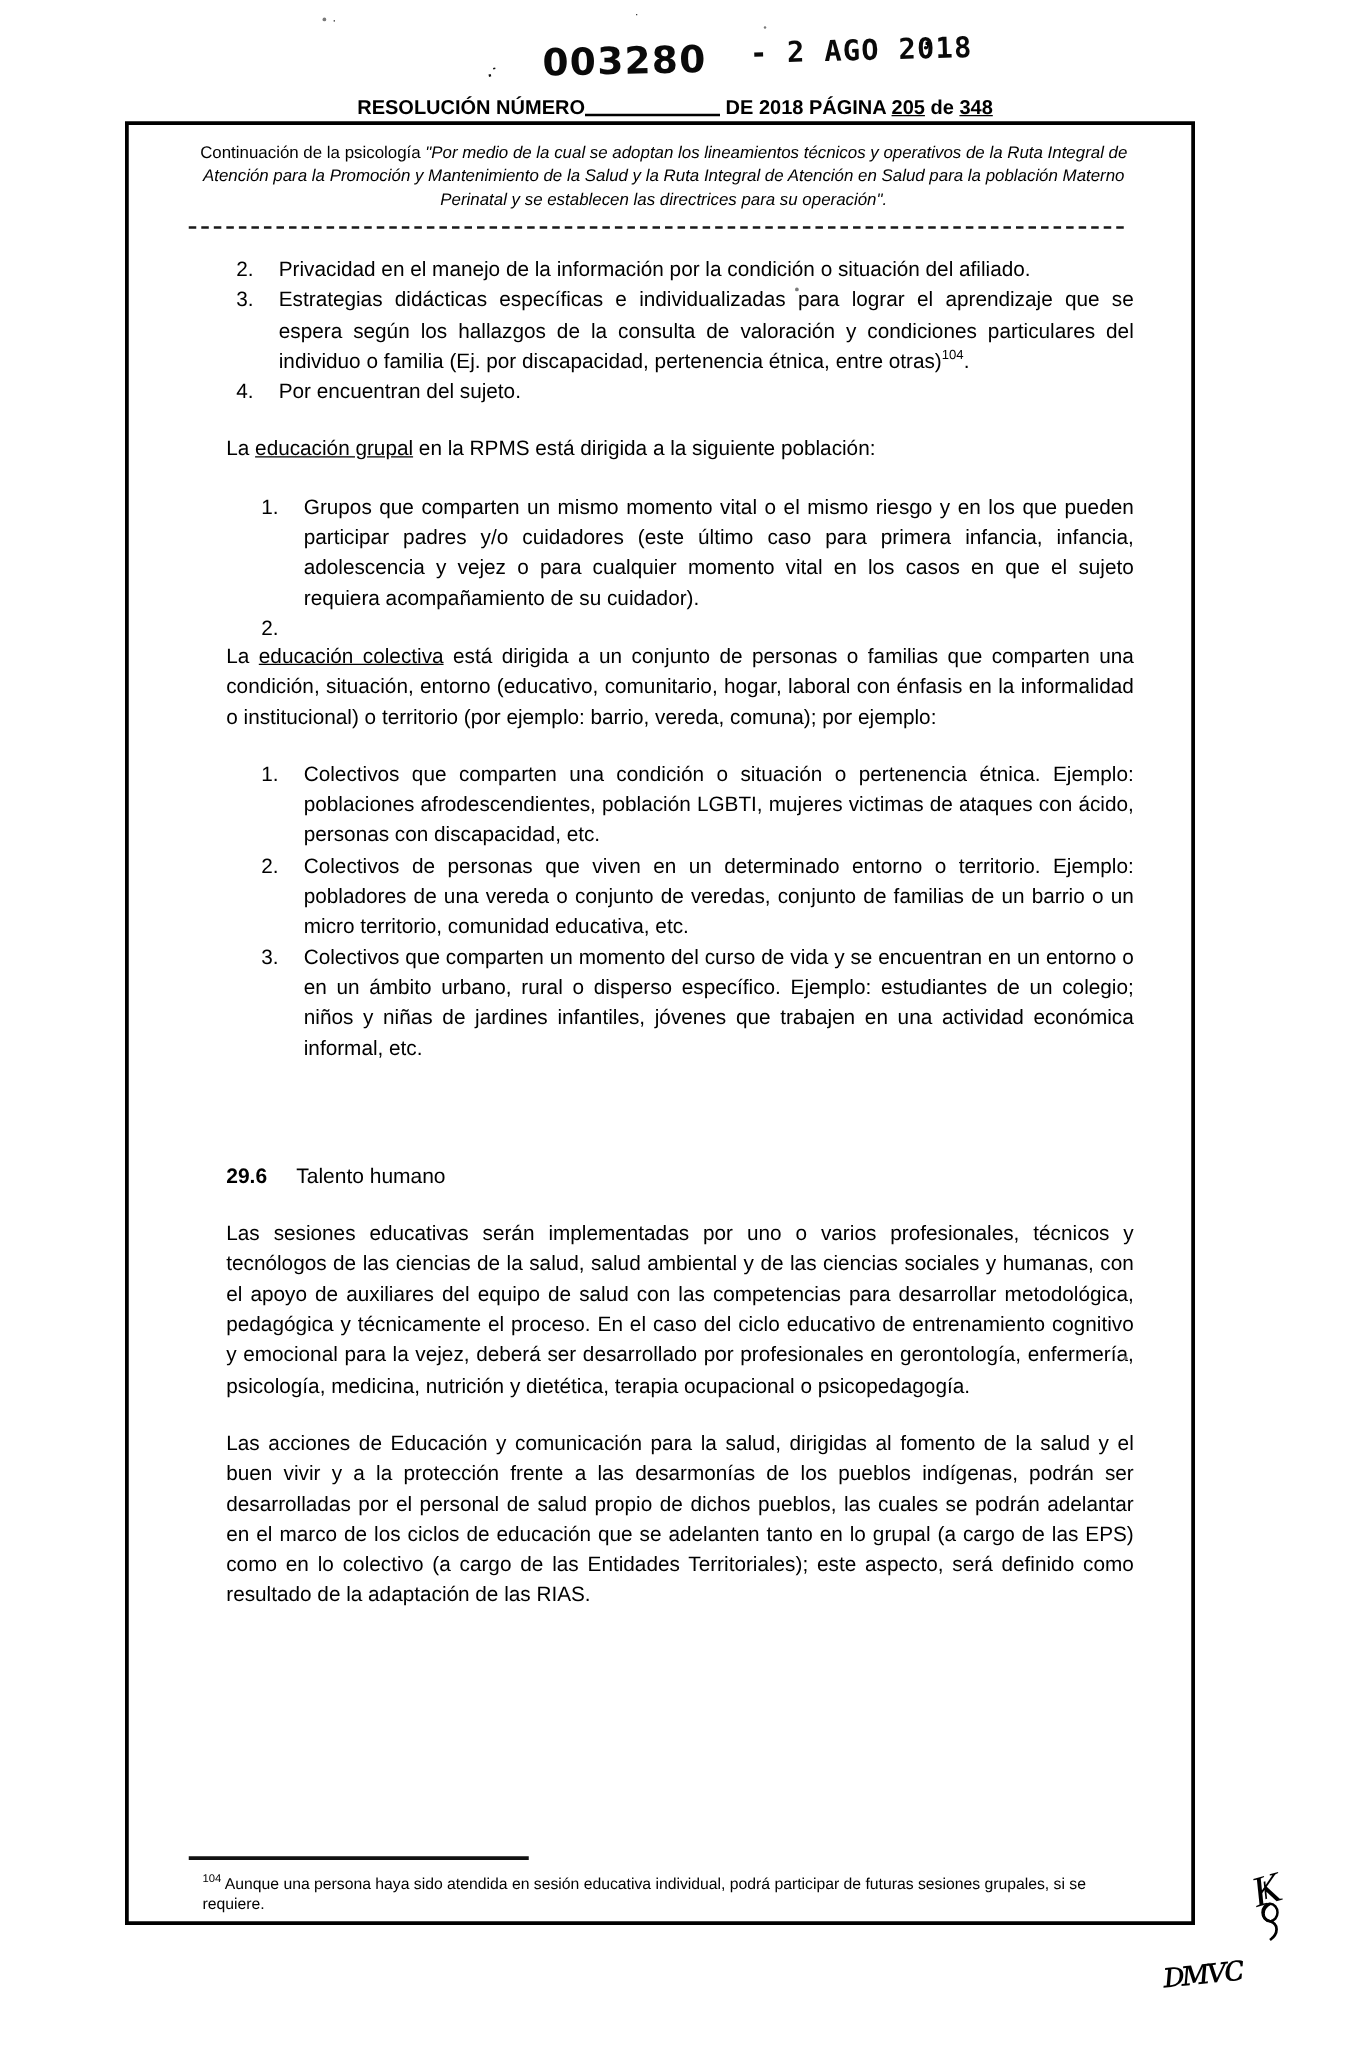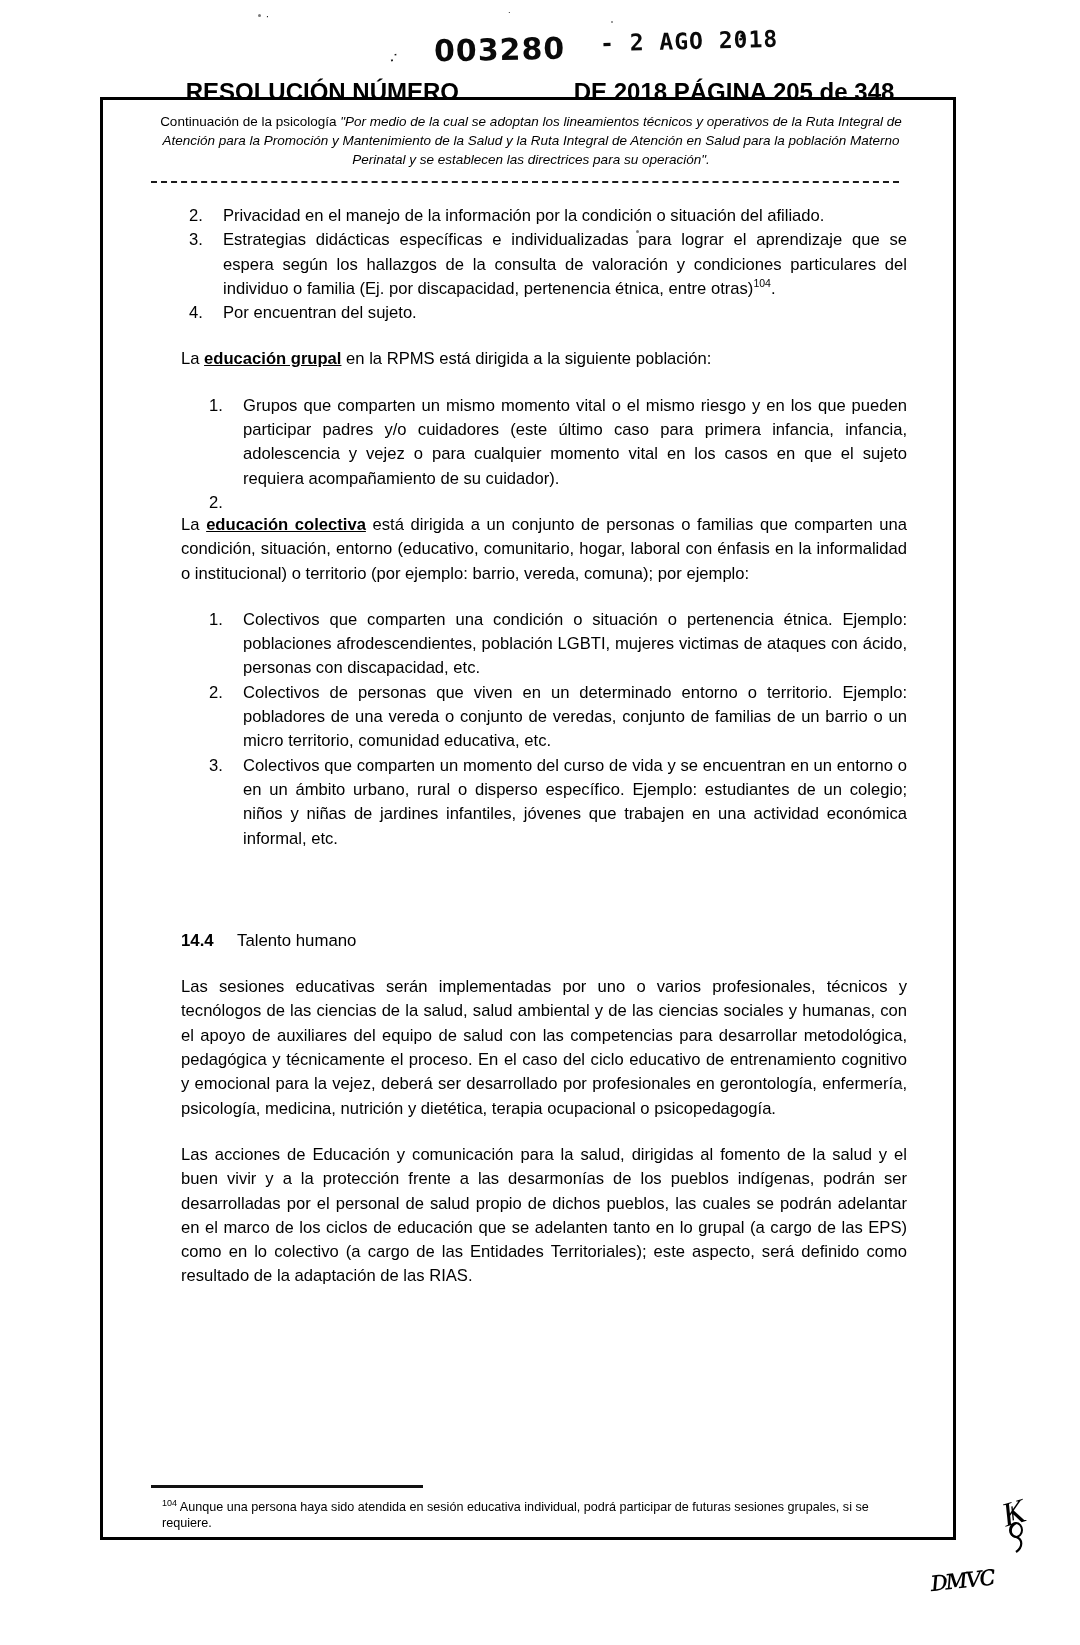--- a/index.html
+++ b/index.html
@@ -78,21 +78,21 @@
     left: 508px;
     top: -18px;
     font-size: 11px;
     color: #333;
   }
   .resolution-line {
     position: absolute;
     top: 50px;
     left: 0;
     width: 1080px;
-    font-size: 24px;
+    font-size: 16px;
     font-weight: bold;
     white-space: nowrap;
   }
   .res-blank {
     display: inline-block;
     width: 108px;
     border-bottom: 2px solid #000;
     vertical-align: -2px;
   }
   .u { text-decoration: underline; }
@@ -169,21 +169,21 @@
     text-align: left;
   }
   ol.num-list.indent-deep > li {
     padding-left: 62px;
   }
   ol.num-list.indent-deep > li .marker {
     left: 28px;
   }
 
   b, .bold { font-weight: bold; }
-  .bold-u { font-weight: bold; text-decoration: underline; }
+  .bold-u { font-weight: normal; text-decoration: underline; }
   sup {
     font-size: 10.5px;
     vertical-align: super;
     line-height: 0;
   }
 
   
   .section-head {
     font-size: 16.8px;
     margin: 0;
@@ -339,21 +339,21 @@
         <span>Colectivos que comparten un momento del curso de vida y se encuentran en un entorno o en un ámbito urbano, rural o disperso específico. Ejemplo: estudiantes de un colegio; niños y niñas de jardines infantiles, jóvenes que trabajen en una actividad económica informal, etc.</span>
       </li>
     </ol>
 
     <div class="spacer-md"></div>
 
 
     <div class="spacer-xl"></div>
 
     <p class="section-head">
-      <span class="num">14.4</span><span>Talento humano</span>
+      <span class="num">29.6</span><span>Talento humano</span>
     </p>
 
     <div class="spacer-md"></div>
 
     <p class="para">Las sesiones educativas serán implementadas por uno o varios profesionales, técnicos y tecnólogos de las ciencias de la salud, salud ambiental y de las ciencias sociales y humanas, con el apoyo de auxiliares del equipo de salud con las competencias para desarrollar metodológica, pedagógica y técnicamente el proceso. En el caso del ciclo educativo de entrenamiento cognitivo y emocional para la vejez, deberá ser desarrollado por profesionales en gerontología, enfermería, psicología, medicina, nutrición y dietética, terapia ocupacional o psicopedagogía.</p>
 
     <div class="spacer-md"></div>
 
     <p class="para">Las acciones de Educación y comunicación para la salud, dirigidas al fomento de la salud y el buen vivir y a la protección frente a las desarmonías de los pueblos indígenas, podrán ser desarrolladas por el personal de salud propio de dichos pueblos, las cuales se podrán adelantar en el marco de los ciclos de educación que se adelanten tanto en lo grupal (a cargo de las EPS) como en lo colectivo (a cargo de las Entidades Territoriales); este aspecto, será definido como resultado de la adaptación de las RIAS.</p>
   </div>

